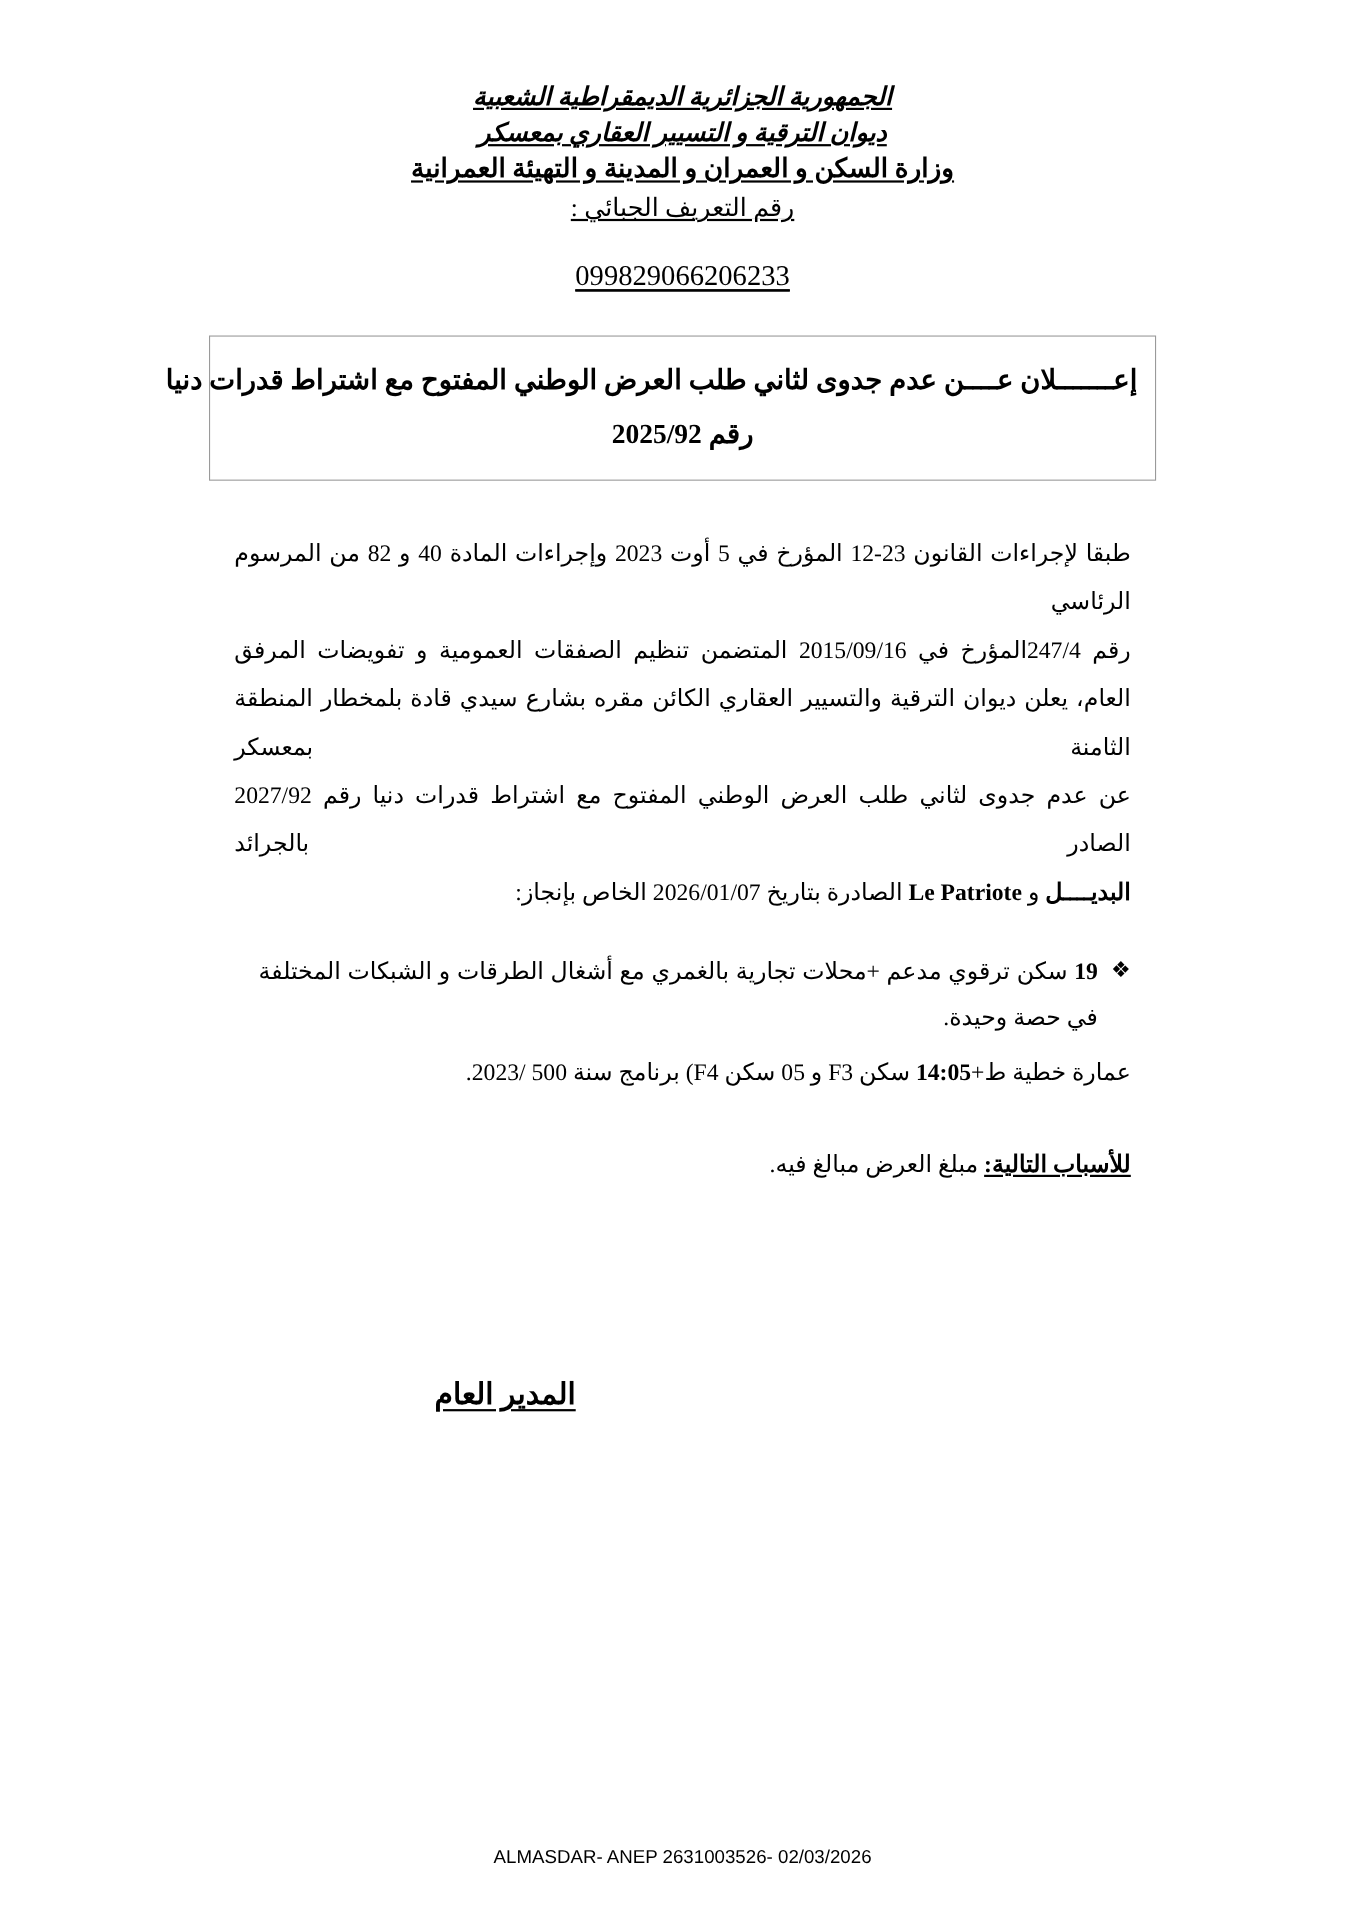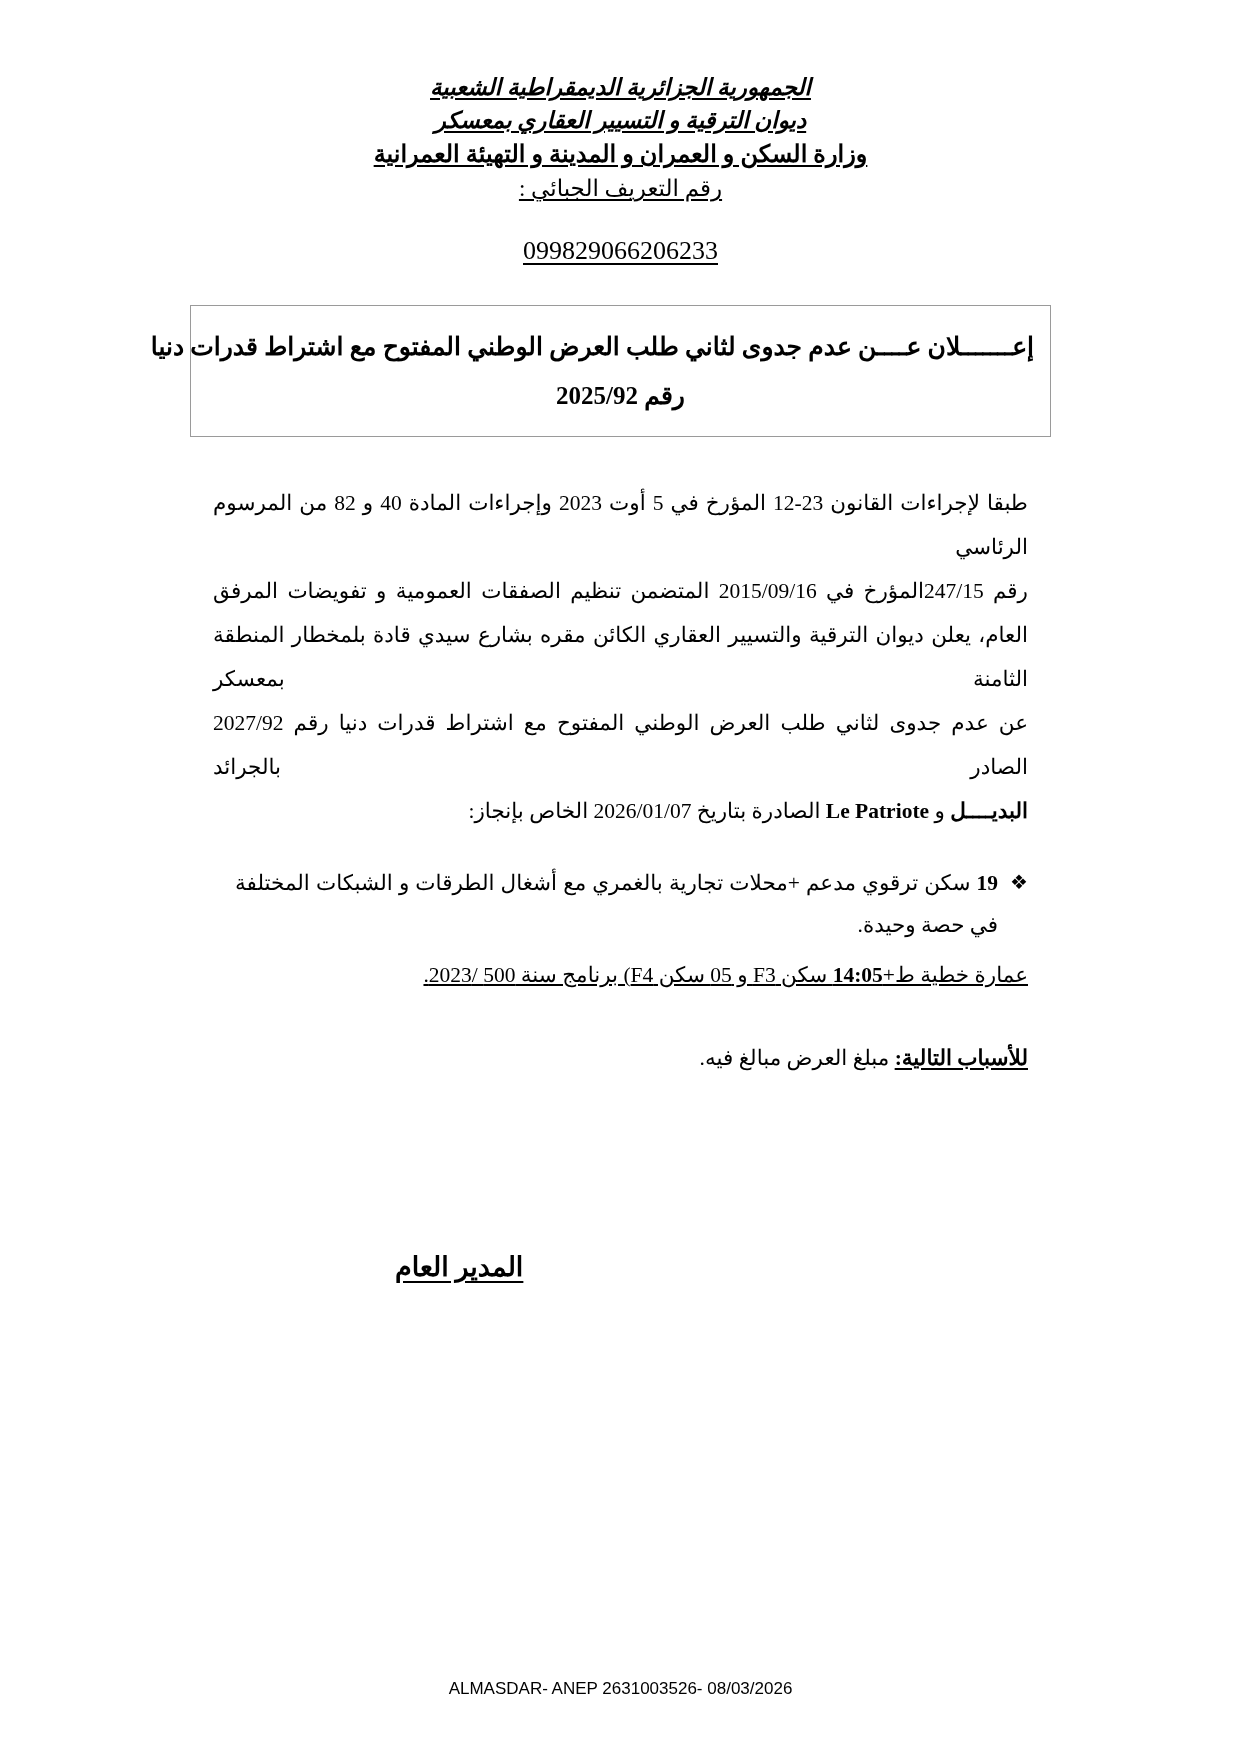--- a/index.html
+++ b/index.html
@@ -119,21 +119,20 @@
   .bullet-text {
     flex: 1 1 auto;
     text-align: justify;
     text-align-last: right;
   }
   .sub-line {
     margin-top: 8px;
     margin-right: 0px;
     font-size: 21.5px;
     line-height: 1.95;
-    text-decoration: underline;
   }
 
   
   .reasons {
     margin: 48px 128px 0 128px;
     font-family: "Liberation Serif", "DejaVu Serif", serif;
     font-size: 21.5px;
     text-align: right;
   }
   .reasons .label {
@@ -184,21 +183,21 @@
     <div class="tax-number"><span>099829066206233</span></div>
   </div>
 
   <div class="title-box">
     <div class="title-line">إعـــــــلان عــــن عدم جدوى لثاني طلب العرض الوطني المفتوح مع اشتراط قدرات دنيا</div>
     <div class="title-line second">رقم 2025/92</div>
   </div>
 
   <div class="body-block">
     <p>طبقا لإجراءات القانون 23-12 المؤرخ في 5 أوت 2023 وإجراءات المادة 40 و 82 من المرسوم الرئاسي</p>
-    <p><span>رقم 247/15</span><span>المؤرخ في 2015/09/16 المتضمن   تنظيم   الصفقات   العمومية  و  تفويضات المرفق</span></p>
+    <p><span>رقم 247/4</span><span>المؤرخ في 2015/09/16 المتضمن   تنظيم   الصفقات   العمومية  و  تفويضات المرفق</span></p>
     <p>العام، يعلن ديوان الترقية والتسيير العقاري الكائن مقره بشارع سيدي قادة بلمخطار المنطقة الثامنة بمعسكر</p>
     <p>عن عدم جدوى لثاني طلب العرض الوطني المفتوح مع اشتراط قدرات دنيا رقم 2027/92 الصادر بالجرائد</p>
     <p class="last-line"><b class="strong">البديــــل</b><span> و </span><b class="strong ltr">Le Patriote</b><span> الصادرة بتاريخ 2026/01/07  الخاص بإنجاز:</span></p>
   </div>
 
   <div class="bullets">
     <div class="bullet-row">
       <span class="bullet-mark">❖</span>
       <span class="bullet-text"><b class="strong">19</b><span> سكن ترقوي مدعم +محلات تجارية بالغمري مع أشغال الطرقات و الشبكات المختلفة في حصة وحيدة.</span></span>
     </div>
@@ -207,16 +206,16 @@
 
   <div class="reasons">
     <span class="label">للأسباب التالية:</span><span> مبلغ العرض مبالغ فيه.</span>
   </div>
 
   <div class="signature">
     <span class="inner">المدير العام</span>
   </div>
 
   <div class="footer">
-    <span>ALMASDAR- ANEP 2631003526- 08/03/2026</span>
+    <span>ALMASDAR- ANEP 2631003526- 02/03/2026</span>
   </div>
 
 </div>
 
 </body></html>

